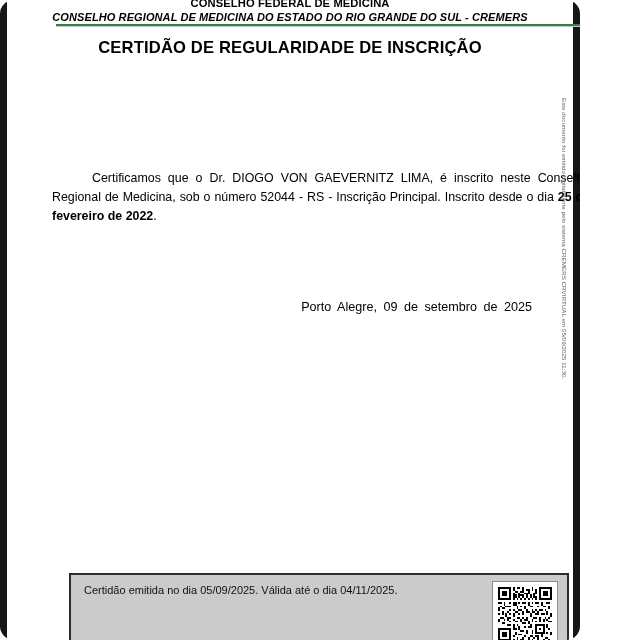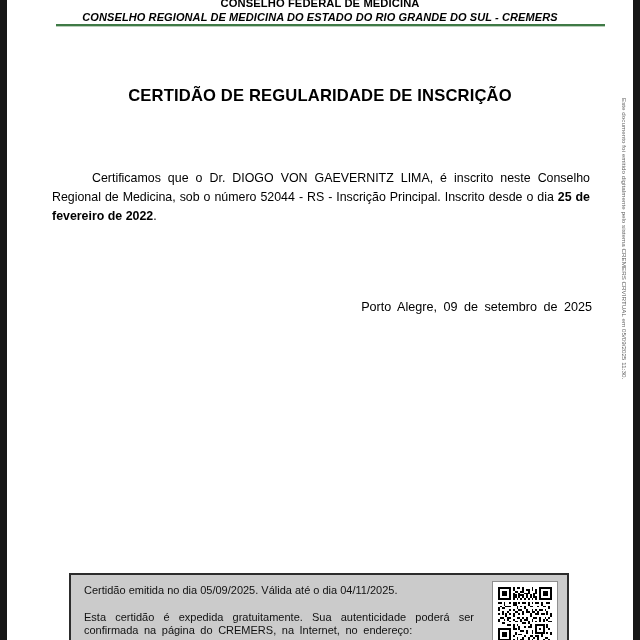--- a/index.html
+++ b/index.html
@@ -10,24 +10,25 @@
   body {
     width: 640px;
     height: 640px;
     overflow: hidden;
     font-family: "Liberation Sans", sans-serif;
     color: #000000;
   }
 
   #page {
     position: relative;
-    width: 640px;
+    width: 580px;
     height: 640px;
     background: #ffffff;
     overflow: hidden;
+    border-radius: 14px;
   }
 
   
   .page-edge {
     position: absolute;
     top: 0;
     width: 7px;
     height: 640px;
     background: #161616;
   }
@@ -83,21 +84,20 @@
   .doc-title {
     position: absolute;
     left: 0;
     right: 0;
     top: 38px;
     text-align: center;
     font-size: 16.6px;
     font-weight: bold;
     letter-spacing: 0.15px;
     white-space: nowrap;
-    margin-top: 48px;
   }
 
   
   .body-block {
     position: absolute;
     left: 52px;
     top: 124px;
     width: 538px;
     font-size: 12.4px;
     line-height: 19px;
@@ -198,21 +198,20 @@
     <span class="indent"></span><span>Certificamos que o Dr. DIOGO VON GAEVERNITZ LIMA, é inscrito neste Conselho Regional de Medicina, sob o número 52044 - RS - Inscrição Principal. Inscrito desde o dia </span><b>25 de fevereiro de 2022</b><span>.</span>
   </div>
 
   <div class="place-date">Porto Alegre, 09  de  setembro  de  2025</div>
 
   <div class="vstamp">Este documento foi emitido digitalmente pelo sistema CREMERS CRVIRTUAL em 05/09/2025 11:30.</div>
 
   <div class="notice-box">
     <div class="notice-text">
       <p>Certidão emitida no dia 05/09/2025. Válida até o dia 04/11/2025.</p>
-      <p class="spaced">Esta certidão é expedida gratuitamente. Sua autenticidade poderá ser confirmada na página do CREMERS, na Internet, no endereço:</p>
     </div>
 
     <div class="qr-panel">
       <svg viewBox="0 0 29 29" shape-rendering="crispEdges" aria-hidden="true">
         <rect width="29" height="29" fill="#ffffff"></rect>
         <g fill="#000000">
 
           <rect x="0" y="0" width="7" height="1"></rect>
             <rect x="0" y="6" width="7" height="1"></rect>
           <rect x="0" y="0" width="1" height="7"></rect>

